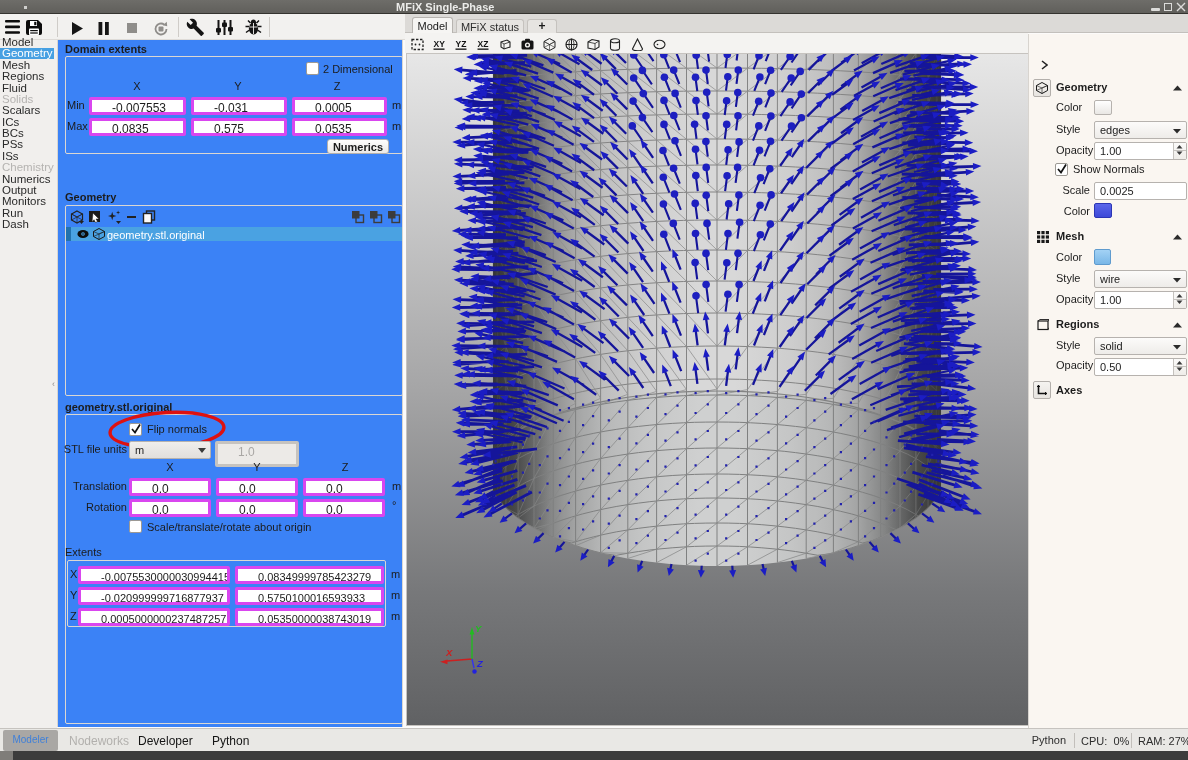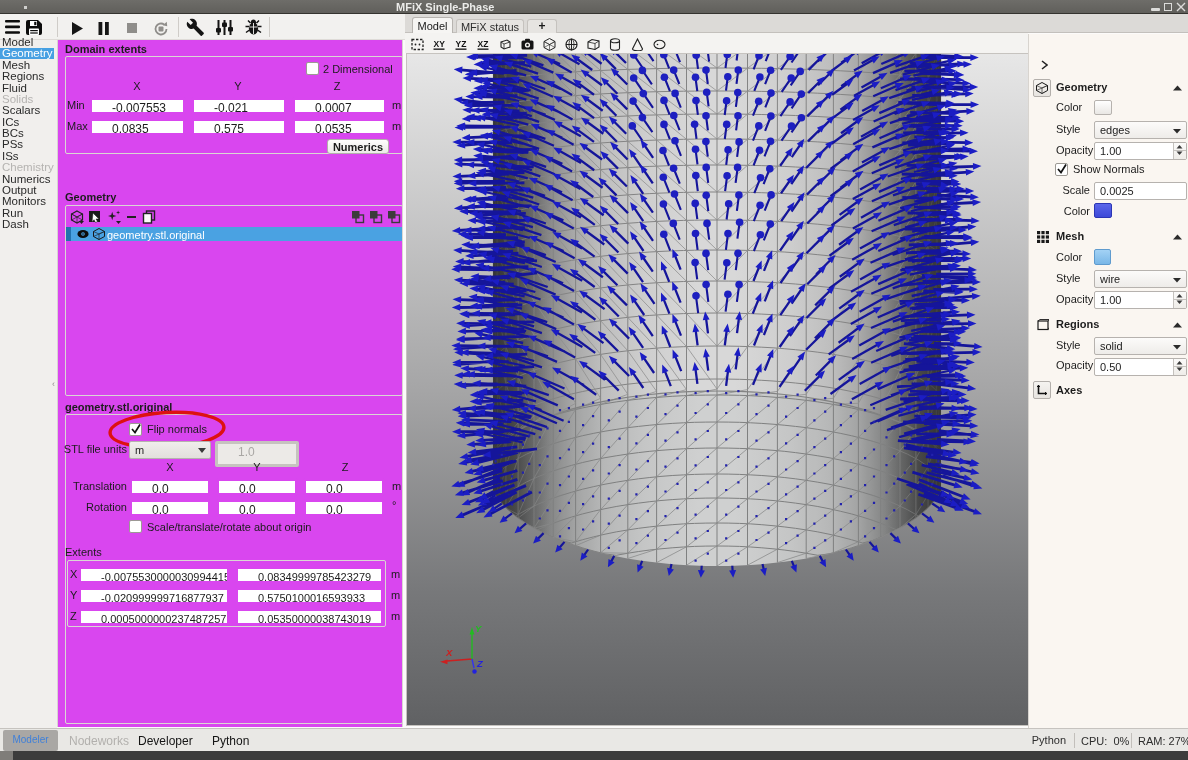--- a/index.html
+++ b/index.html
@@ -89,33 +89,33 @@
 <div class="abs" style="left:2px;top:128.0px;font-size:11.5px;line-height:11.5px;color:#2a2a2a">BCs</div>
 <div class="abs" style="left:2px;top:139.4px;font-size:11.5px;line-height:11.5px;color:#2a2a2a">PSs</div>
 <div class="abs" style="left:2px;top:150.8px;font-size:11.5px;line-height:11.5px;color:#2a2a2a">ISs</div>
 <div class="abs" style="left:2px;top:162.1px;font-size:11.5px;line-height:11.5px;color:#b5b3b1">Chemistry</div>
 <div class="abs" style="left:2px;top:173.5px;font-size:11.5px;line-height:11.5px;color:#2a2a2a">Numerics</div>
 <div class="abs" style="left:2px;top:184.9px;font-size:11.5px;line-height:11.5px;color:#2a2a2a">Output</div>
 <div class="abs" style="left:2px;top:196.2px;font-size:11.5px;line-height:11.5px;color:#2a2a2a">Monitors</div>
 <div class="abs" style="left:2px;top:207.6px;font-size:11.5px;line-height:11.5px;color:#2a2a2a">Run</div>
 <div class="abs" style="left:2px;top:219.0px;font-size:11.5px;line-height:11.5px;color:#2a2a2a">Dash</div>
 <div class="abs" style="left:52px;top:379px;font-size:9px;color:#8f8d8b">‹</div>
-<div class="abs" style="left:57px;top:40px;width:346px;height:687px;background:#d946ef;border-left:1px solid #d7d4d0;border-right:1px solid #d7d4d0">
+<div class="abs" style="left:57px;top:40px;width:346px;height:687px;background:#3b82f6;border-left:1px solid #d7d4d0;border-right:1px solid #d7d4d0">
     <div class="lbl" style="font-size:11px;color:#1c1c1c;font-weight:bold;left:7.0px;top:2.5px">Domain extents</div>
     <div class="gbox" style="left:7px;top:16px;width:338px;height:98px"></div>
     <div class="cb" style="left:248.0px;top:22.0px"></div>
     <div class="lbl" style="font-size:11px;color:#1c1c1c;left:265.0px;top:22.5px">2 Dimensional</div>
     <div class="lbl" style="font-size:11px;color:#1c1c1c;left:49.0px;width:60px;text-align:center;top:39.5px">X</div>
     <div class="lbl" style="font-size:11px;color:#1c1c1c;left:150.0px;width:60px;text-align:center;top:39.5px">Y</div>
     <div class="lbl" style="font-size:11px;color:#1c1c1c;left:249.0px;width:60px;text-align:center;top:39.5px">Z</div>
     <div class="lbl" style="font-size:11px;color:#1c1c1c;left:9.0px;top:58.5px">Min</div>
     <div class="lbl" style="font-size:11px;color:#1c1c1c;left:9.0px;top:79.5px">Max</div>
     <div class="inp" style="left:31.0px;top:56.5px;width:97.0px;height:18px;">-0.007553</div>
-    <div class="inp" style="left:133.0px;top:56.5px;width:96.0px;height:18px;">-0.021</div>
-    <div class="inp" style="left:234.0px;top:56.5px;width:95.0px;height:18px;">0.0007</div>
+    <div class="inp" style="left:133.0px;top:56.5px;width:96.0px;height:18px;">-0.031</div>
+    <div class="inp" style="left:234.0px;top:56.5px;width:95.0px;height:18px;">0.0005</div>
     <div class="inp" style="left:31.0px;top:77.5px;width:97.0px;height:18px;">0.0835</div>
     <div class="inp" style="left:133.0px;top:77.5px;width:96.0px;height:18px;">0.575</div>
     <div class="inp" style="left:234.0px;top:77.5px;width:95.0px;height:18px;">0.0535</div>
     <div class="lbl" style="font-size:11px;color:#1c1c1c;left:334.0px;top:58.5px">m</div>
     <div class="lbl" style="font-size:11px;color:#1c1c1c;left:334.0px;top:79.5px">m</div>
     <div class="abs" style="left:269px;top:99px;width:62px;height:15px;background:linear-gradient(#fefdfd,#eceae7);border:1px solid #b4b0ac;border-radius:3px;font-size:11px;font-weight:bold;text-align:center;line-height:14px;color:#1a1a1a">Numerics</div>
     <div class="lbl" style="font-size:11px;color:#1c1c1c;font-weight:bold;left:7.0px;top:150.5px">Geometry</div>
     <div class="gbox" style="left:7px;top:165px;width:338px;height:191px"></div>
     <svg class="abs" style="left:12px;top:170px" width="14" height="14">
       <path d="M7,1L12.5,4V10L7,13L1.5,10V4Z" fill="none" stroke="#222" stroke-width="1.2"></path>

